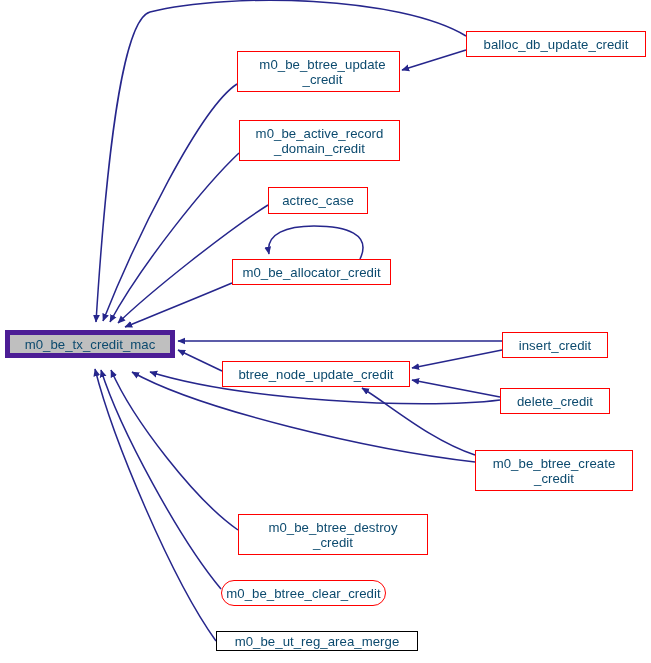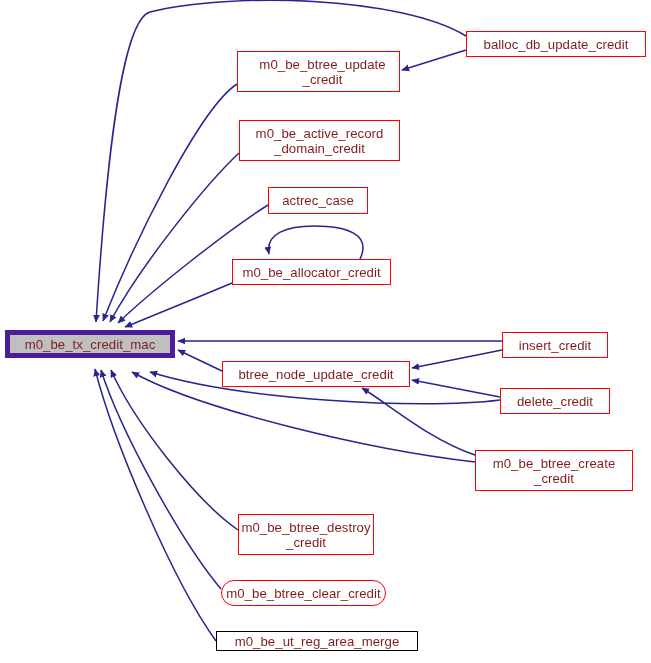--- a/index.html
+++ b/index.html
@@ -27,21 +27,21 @@
   }
   .node {
     position: absolute;
     box-sizing: border-box;
     display: flex;
     align-items: center;
     justify-content: center;
     text-align: center;
     background: #ffffff;
     border: 1px solid #ff0000;
-    color: #7f1d1d;
+    color: #0c4a6e;
     font-size: 13.2px;
     line-height: 15px;
     white-space: pre-line;
     letter-spacing: 0.05px;
     z-index: 3;
   }
   .node.center {
     background: #bfbfbf;
     border: 5px solid #4c1d95;
   }
@@ -118,21 +118,21 @@
 
   <div class="node" style="left:500px; top:388px; width:110px; height:26px;">
     <span>delete_credit</span>
   </div>
 
   <div class="node" style="left:475px; top:450px; width:158px; height:41px;">
     <span>m0_be_btree_create
 _credit</span>
   </div>
 
-  <div class="node" style="left:238px; top:514px; width:136px; height:41px;">
+  <div class="node" style="left:238px; top:514px; width:190px; height:41px;">
     <span>m0_be_btree_destroy
 _credit</span>
   </div>
 
   <div class="node" style="left:221px; top:580px; width:165px; height:26px;border-radius:13px;">
     <span>m0_be_btree_clear_credit</span>
   </div>
 
   <div class="node plain" style="left:216px; top:631px; width:202px; height:20px;">
     <span>m0_be_ut_reg_area_merge</span>

